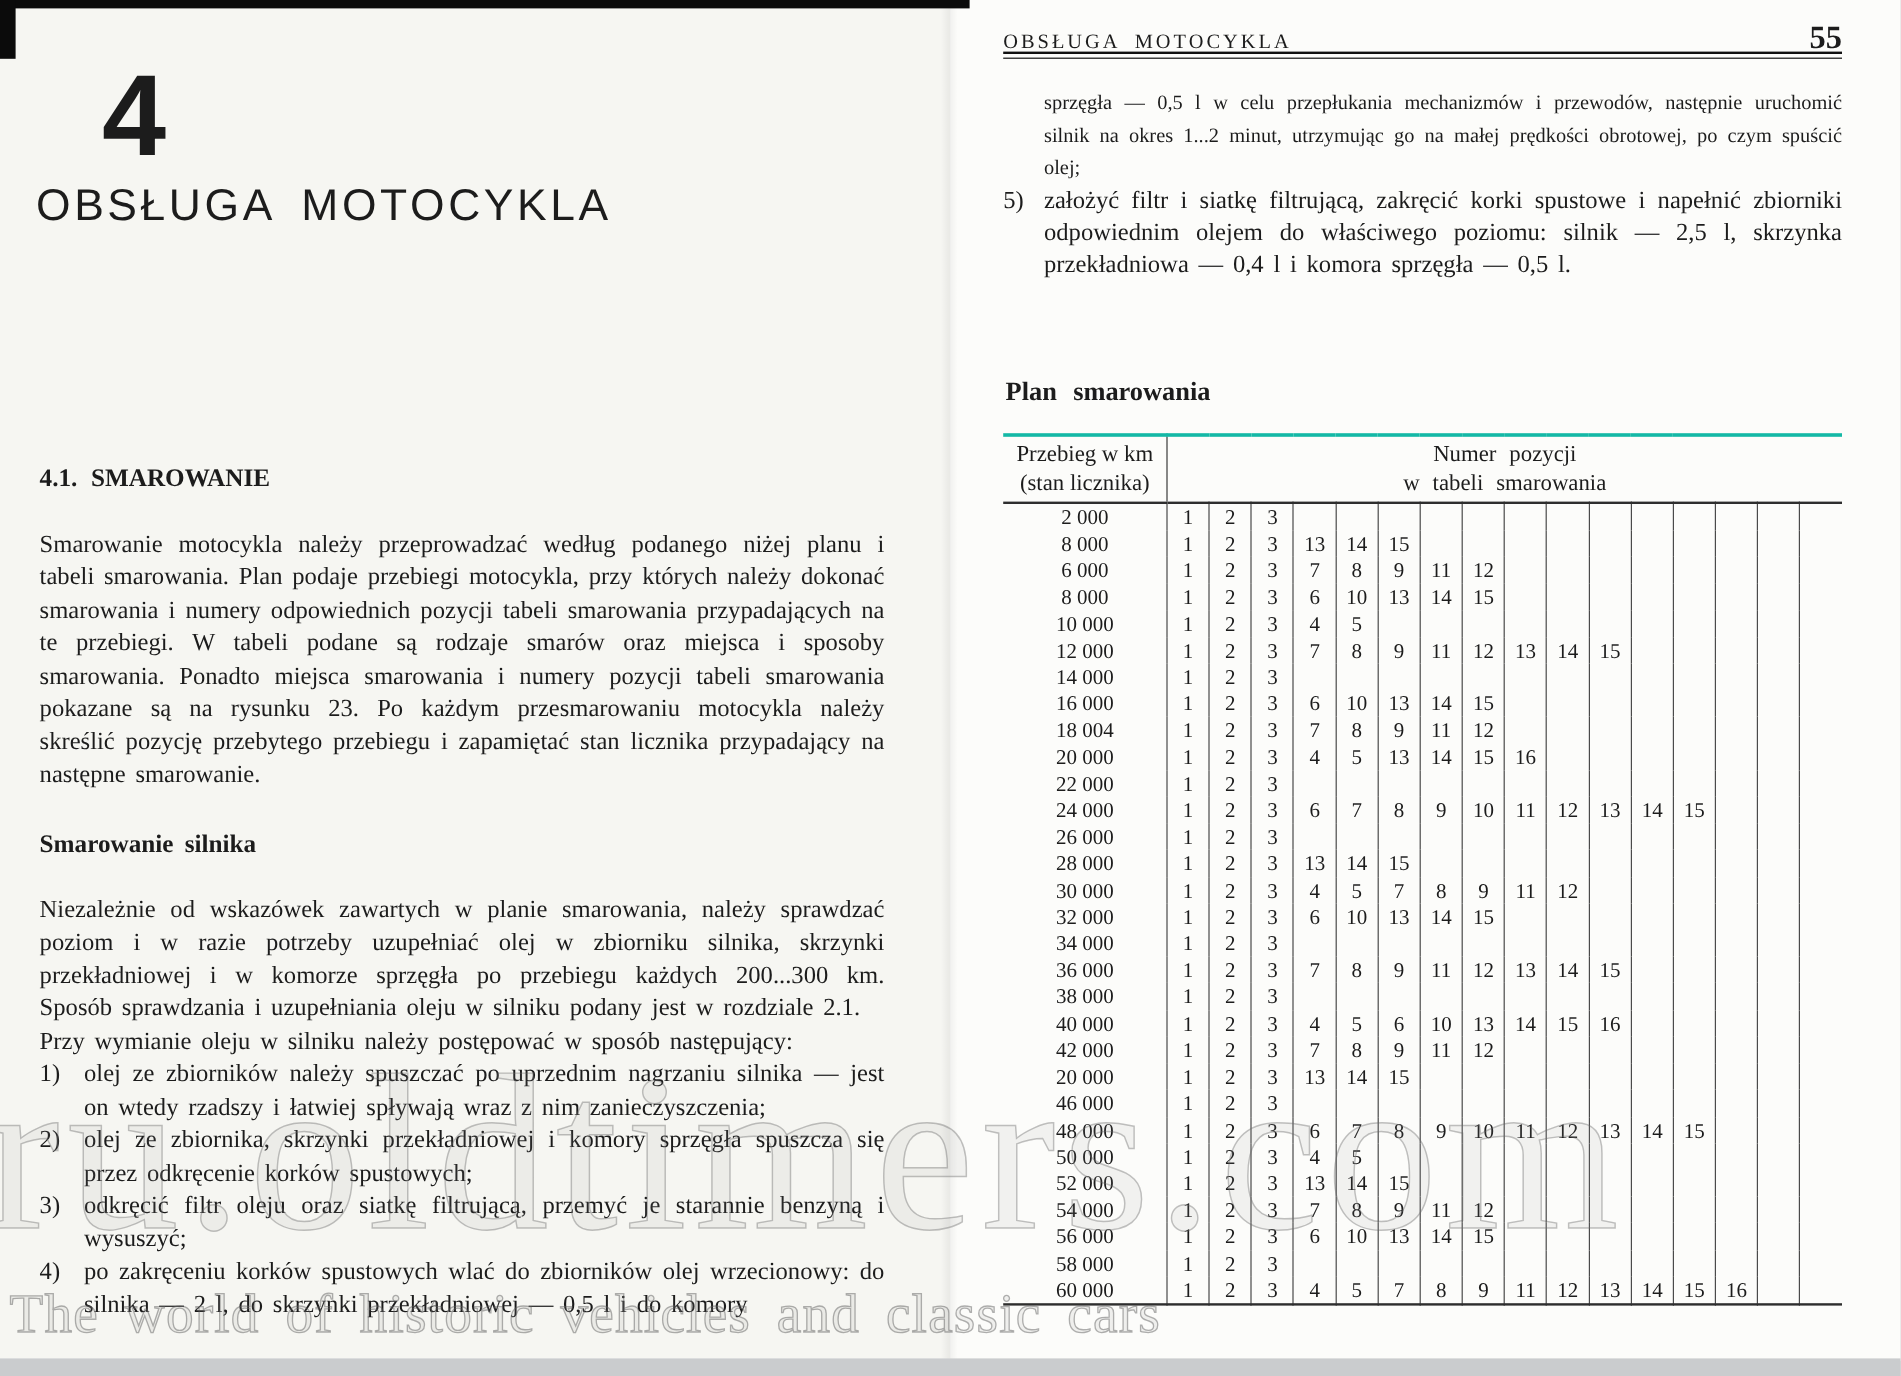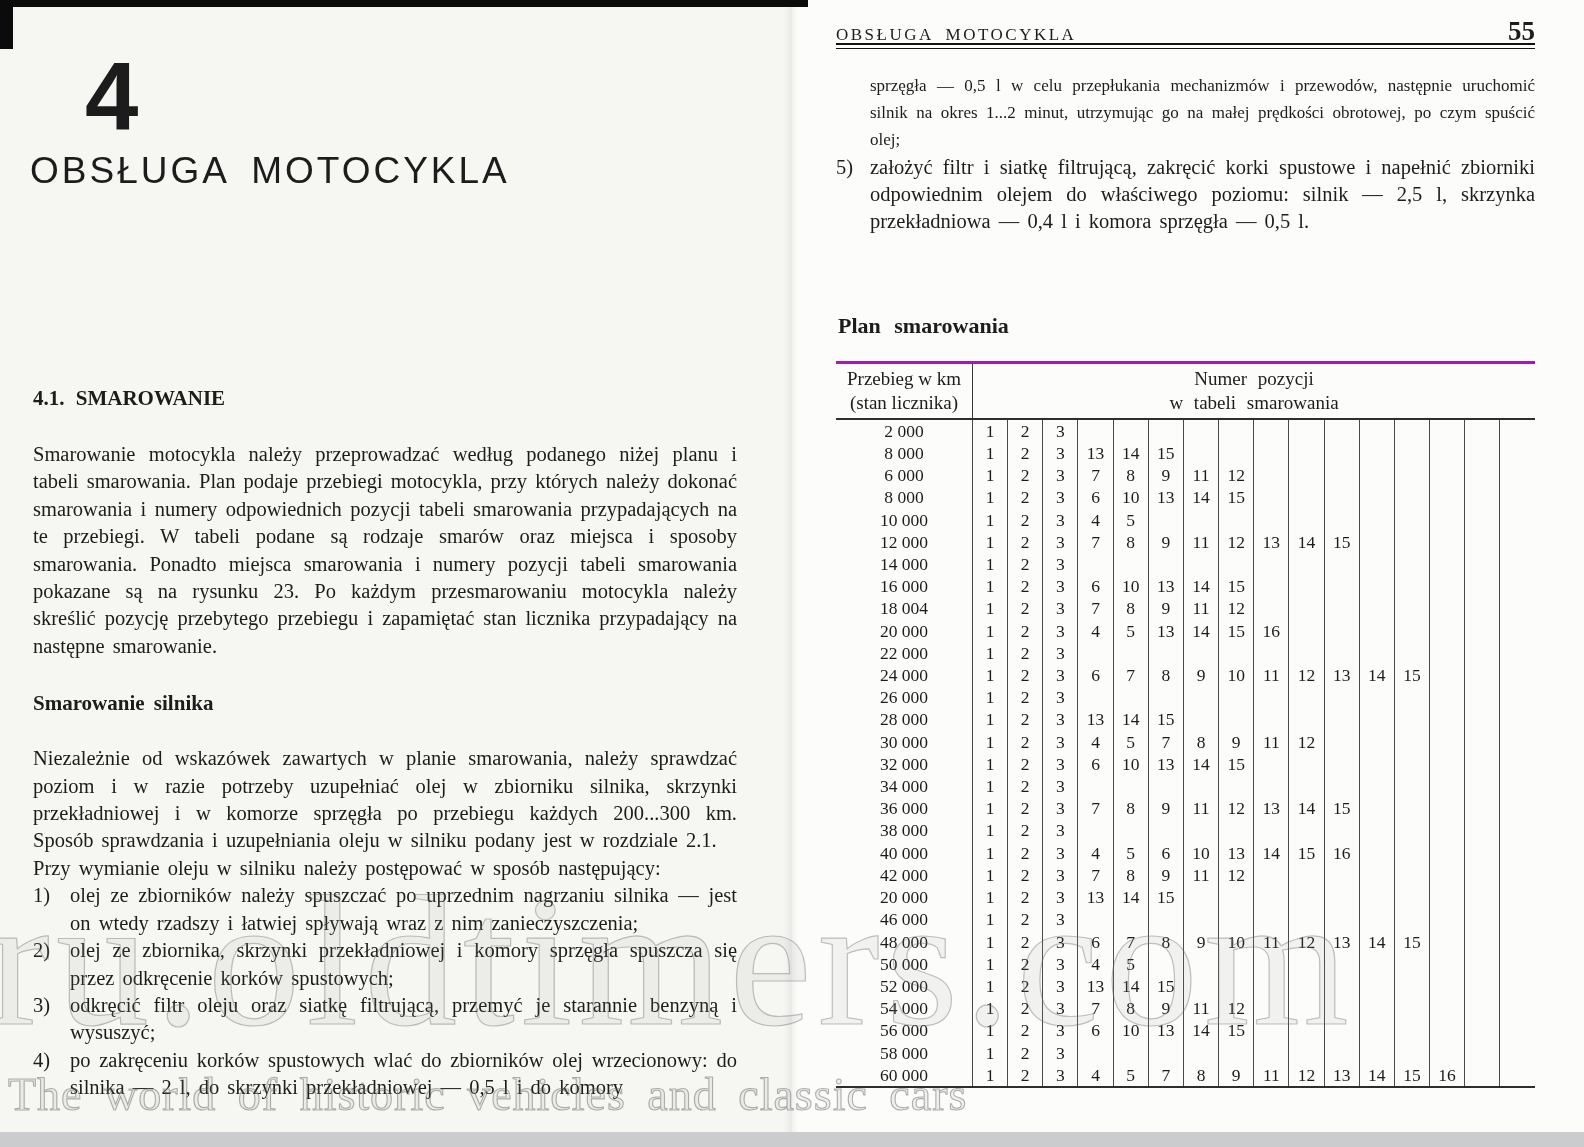--- a/index.html
+++ b/index.html
@@ -33,21 +33,21 @@
   .rule2{position:absolute;left:836px;top:43px;width:699px;height:3px;border-top:2px solid #111;border-bottom:1px solid #111;}
   .rcol{position:absolute;left:836px;top:72px;width:699px;}
   .cont{font-size:17px;line-height:27.2px;text-align:justify;margin:0 0 0 34px;word-spacing:3px;}
   .rcol .li{margin-top:0;}
   .rcol .li .num{width:34px;}
   h3.tbl-title{font-size:22px;font-weight:700;margin:77px 0 0 2px;word-spacing:8px;}
 
   table.plan{border-collapse:collapse;width:699px;margin-top:22px;table-layout:fixed;}
   table.plan th,table.plan td{padding:0;font-weight:normal;}
   tr.hdr th{border-bottom:2px solid #2e2e2e;font-size:19px;line-height:24px;height:54px;vertical-align:middle;}
-  tr.hdr{border-top:3px solid #a21caf;}
+  tr.hdr{border-top:3px solid #14b8a6;}
   th.h-km{width:136px;}
   th.h-pos{border-left:1.5px solid #3a3a3a;word-spacing:6px;}
   tbody{border-bottom:2px solid #2e2e2e;}
   td.km{text-align:center;padding-right:30px;font-size:17.5px;height:22.2px;line-height:22.2px;white-space:nowrap;}
   td.slot{border-left:1px solid #4a4a4a;text-align:center;font-size:17.5px;line-height:22.2px;}
 
   
   .wm{position:absolute;pointer-events:none;white-space:nowrap;
       color:rgba(150,150,150,0.10);-webkit-text-stroke:1.2px rgba(105,105,105,0.40);
       font-family:"Liberation Serif",serif;}

